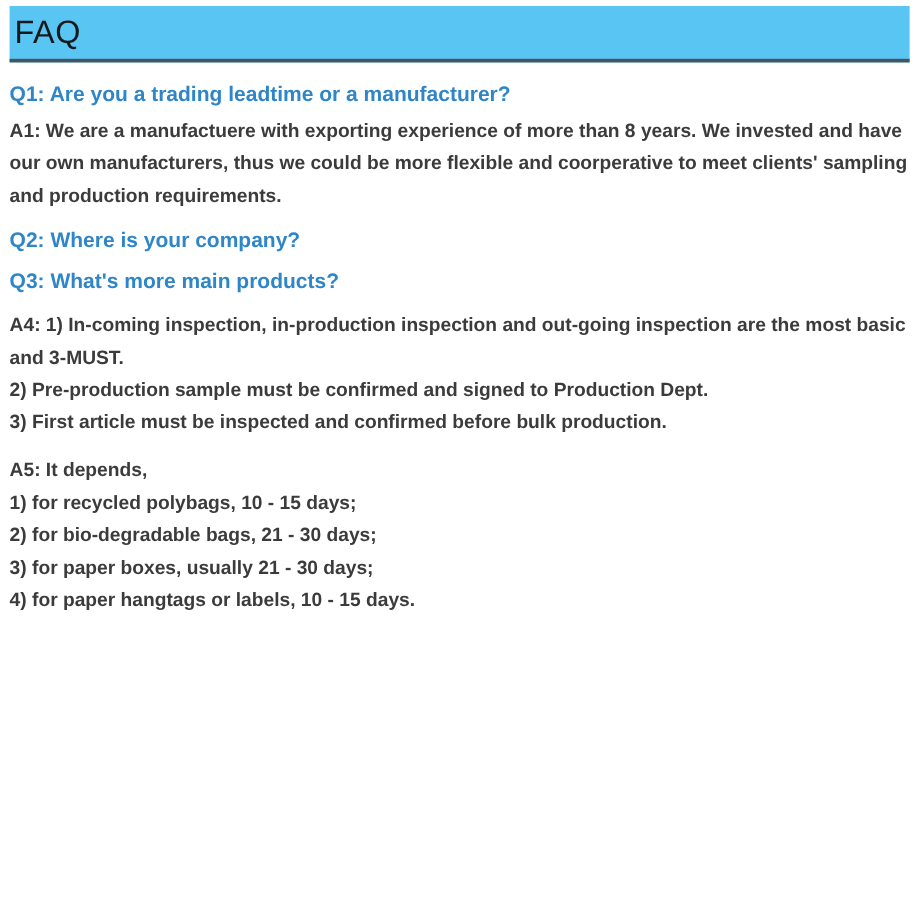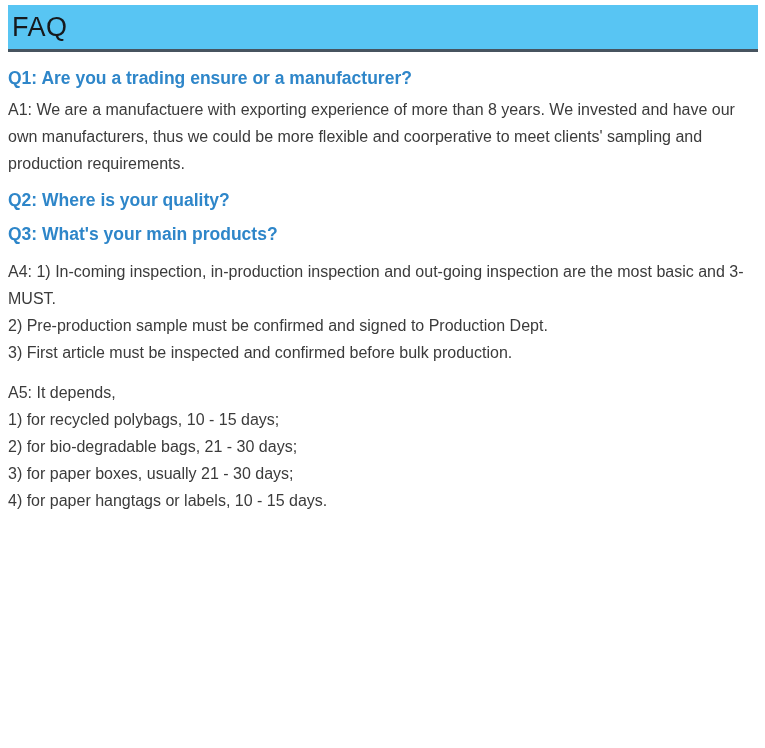--- a/index.html
+++ b/index.html
@@ -44,41 +44,41 @@
     margin: 0 0 7px 0;
     font-size: 17.5px;
     line-height: 21px;
     font-weight: 700;
     color: var(--question-color, #2e86c9);
   }
   .faq-answer {
     margin: 0;
     font-size: 16px;
     line-height: 27px;
-    font-weight: 400;
+    font-weight: 700;
     color: var(--text-color, #3b3b3b);
   }
 </style>
 </head>
 <body>
 
 <div class="page">
   <header class="header-bar">
     <h1>FAQ</h1>
   </header>
   <main class="faq-list">
       <section class="faq-section">
-        <h3 class="faq-question">Q1: Are you a trading ensure or a manufacturer?</h3>
+        <h3 class="faq-question">Q1: Are you a trading leadtime or a manufacturer?</h3>
         <p class="faq-answer">A1: We are a manufactuere with exporting experience of more than 8 years. We invested and have our own manufacturers, thus we could be more flexible and coorperative to meet clients' sampling and production requirements.</p>
       </section>
       <section class="faq-section">
-        <h3 class="faq-question">Q2: Where is your quality?</h3>
+        <h3 class="faq-question">Q2: Where is your company?</h3>
       </section>
       <section class="faq-section">
-        <h3 class="faq-question">Q3: What's your main products?</h3>
+        <h3 class="faq-question">Q3: What's more main products?</h3>
       </section>
       <section class="faq-section">
         <p class="faq-answer">A4: 1) In-coming inspection, in-production inspection and out-going inspection are the most basic and 3-MUST.<br>2) Pre-production sample must be confirmed and signed to Production Dept.<br>3) First article must be inspected and confirmed before bulk production.</p>
       </section>
       <section class="faq-section">
         <p class="faq-answer">A5: It depends,<br>1) for recycled polybags, 10 - 15 days;<br>2) for bio-degradable bags, 21 - 30 days;<br>3) for paper boxes, usually 21 - 30 days;<br>4) for paper hangtags or labels, 10 - 15 days.</p>
       </section>
     </main>
 </div>
 

